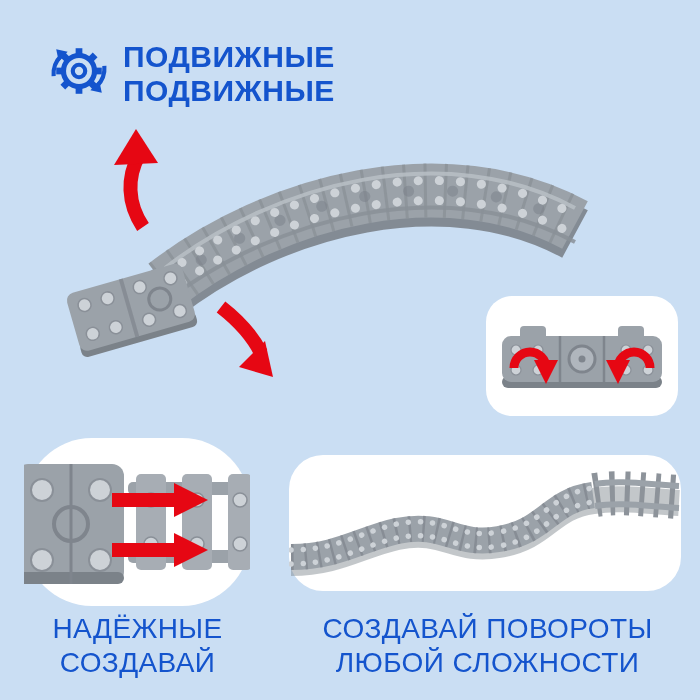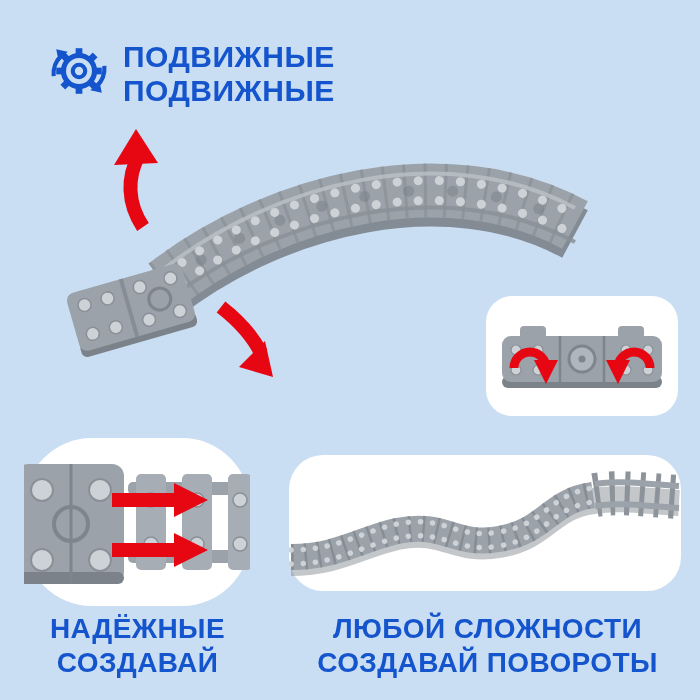--- a/index.html
+++ b/index.html
@@ -27,21 +27,21 @@
     color:var(--accent-blue);font-weight:700;font-size:30px;line-height:34px;letter-spacing:.5px;
   }
   .hero{position:absolute;left:15px;top:125px;width:625px;height:315px;}
   .card{position:absolute;background:var(--card-white);}
   .card-right{left:486px;top:296px;width:192px;height:120px;border-radius:26px;}
   .card-circle{left:24px;top:438px;width:226px;height:168px;border-radius:68px;}
   .card-wave{left:289px;top:455px;width:392px;height:136px;border-radius:34px;}
   .card svg{display:block;width:100%;height:100%;}
   .caption{
     position:absolute;top:612px;text-align:center;color:var(--accent-blue);
-    font-weight:700;font-size:28px;line-height:34px;letter-spacing:.4px;
+    font-weight:400;font-size:28px;line-height:34px;letter-spacing:.4px;
   }
   .caption-left{left:0;width:275px;}
   .caption-right{left:275px;width:425px;}
 </style>
 </head>
 <body>
 
 <div class="stage">
 
   <div class="header">
@@ -199,17 +199,17 @@
         <path d="M2,102 C48,102 72,84 108,76 C156,66 166,92 210,84 C258,76 260,46 304,40" transform="translate(0,7)" stroke="var(--stud-light)" stroke-width="5.5" fill="none" stroke-dasharray="0.1 12" stroke-linecap="round"></path>
       </g>
     </svg>
   </div>
 
   <div class="caption caption-left">
     <div>НАДЁЖНЫЕ</div>
     <div>СОЗДАВАЙ</div>
   </div>
   <div class="caption caption-right">
+    <div>СОЗДАВАЙ ПОВОРОТЫ</div>
     <div>ЛЮБОЙ СЛОЖНОСТИ</div>
-    <div>СОЗДАВАЙ ПОВОРОТЫ</div>
   </div>
 
 </div>
 
 </body></html>

